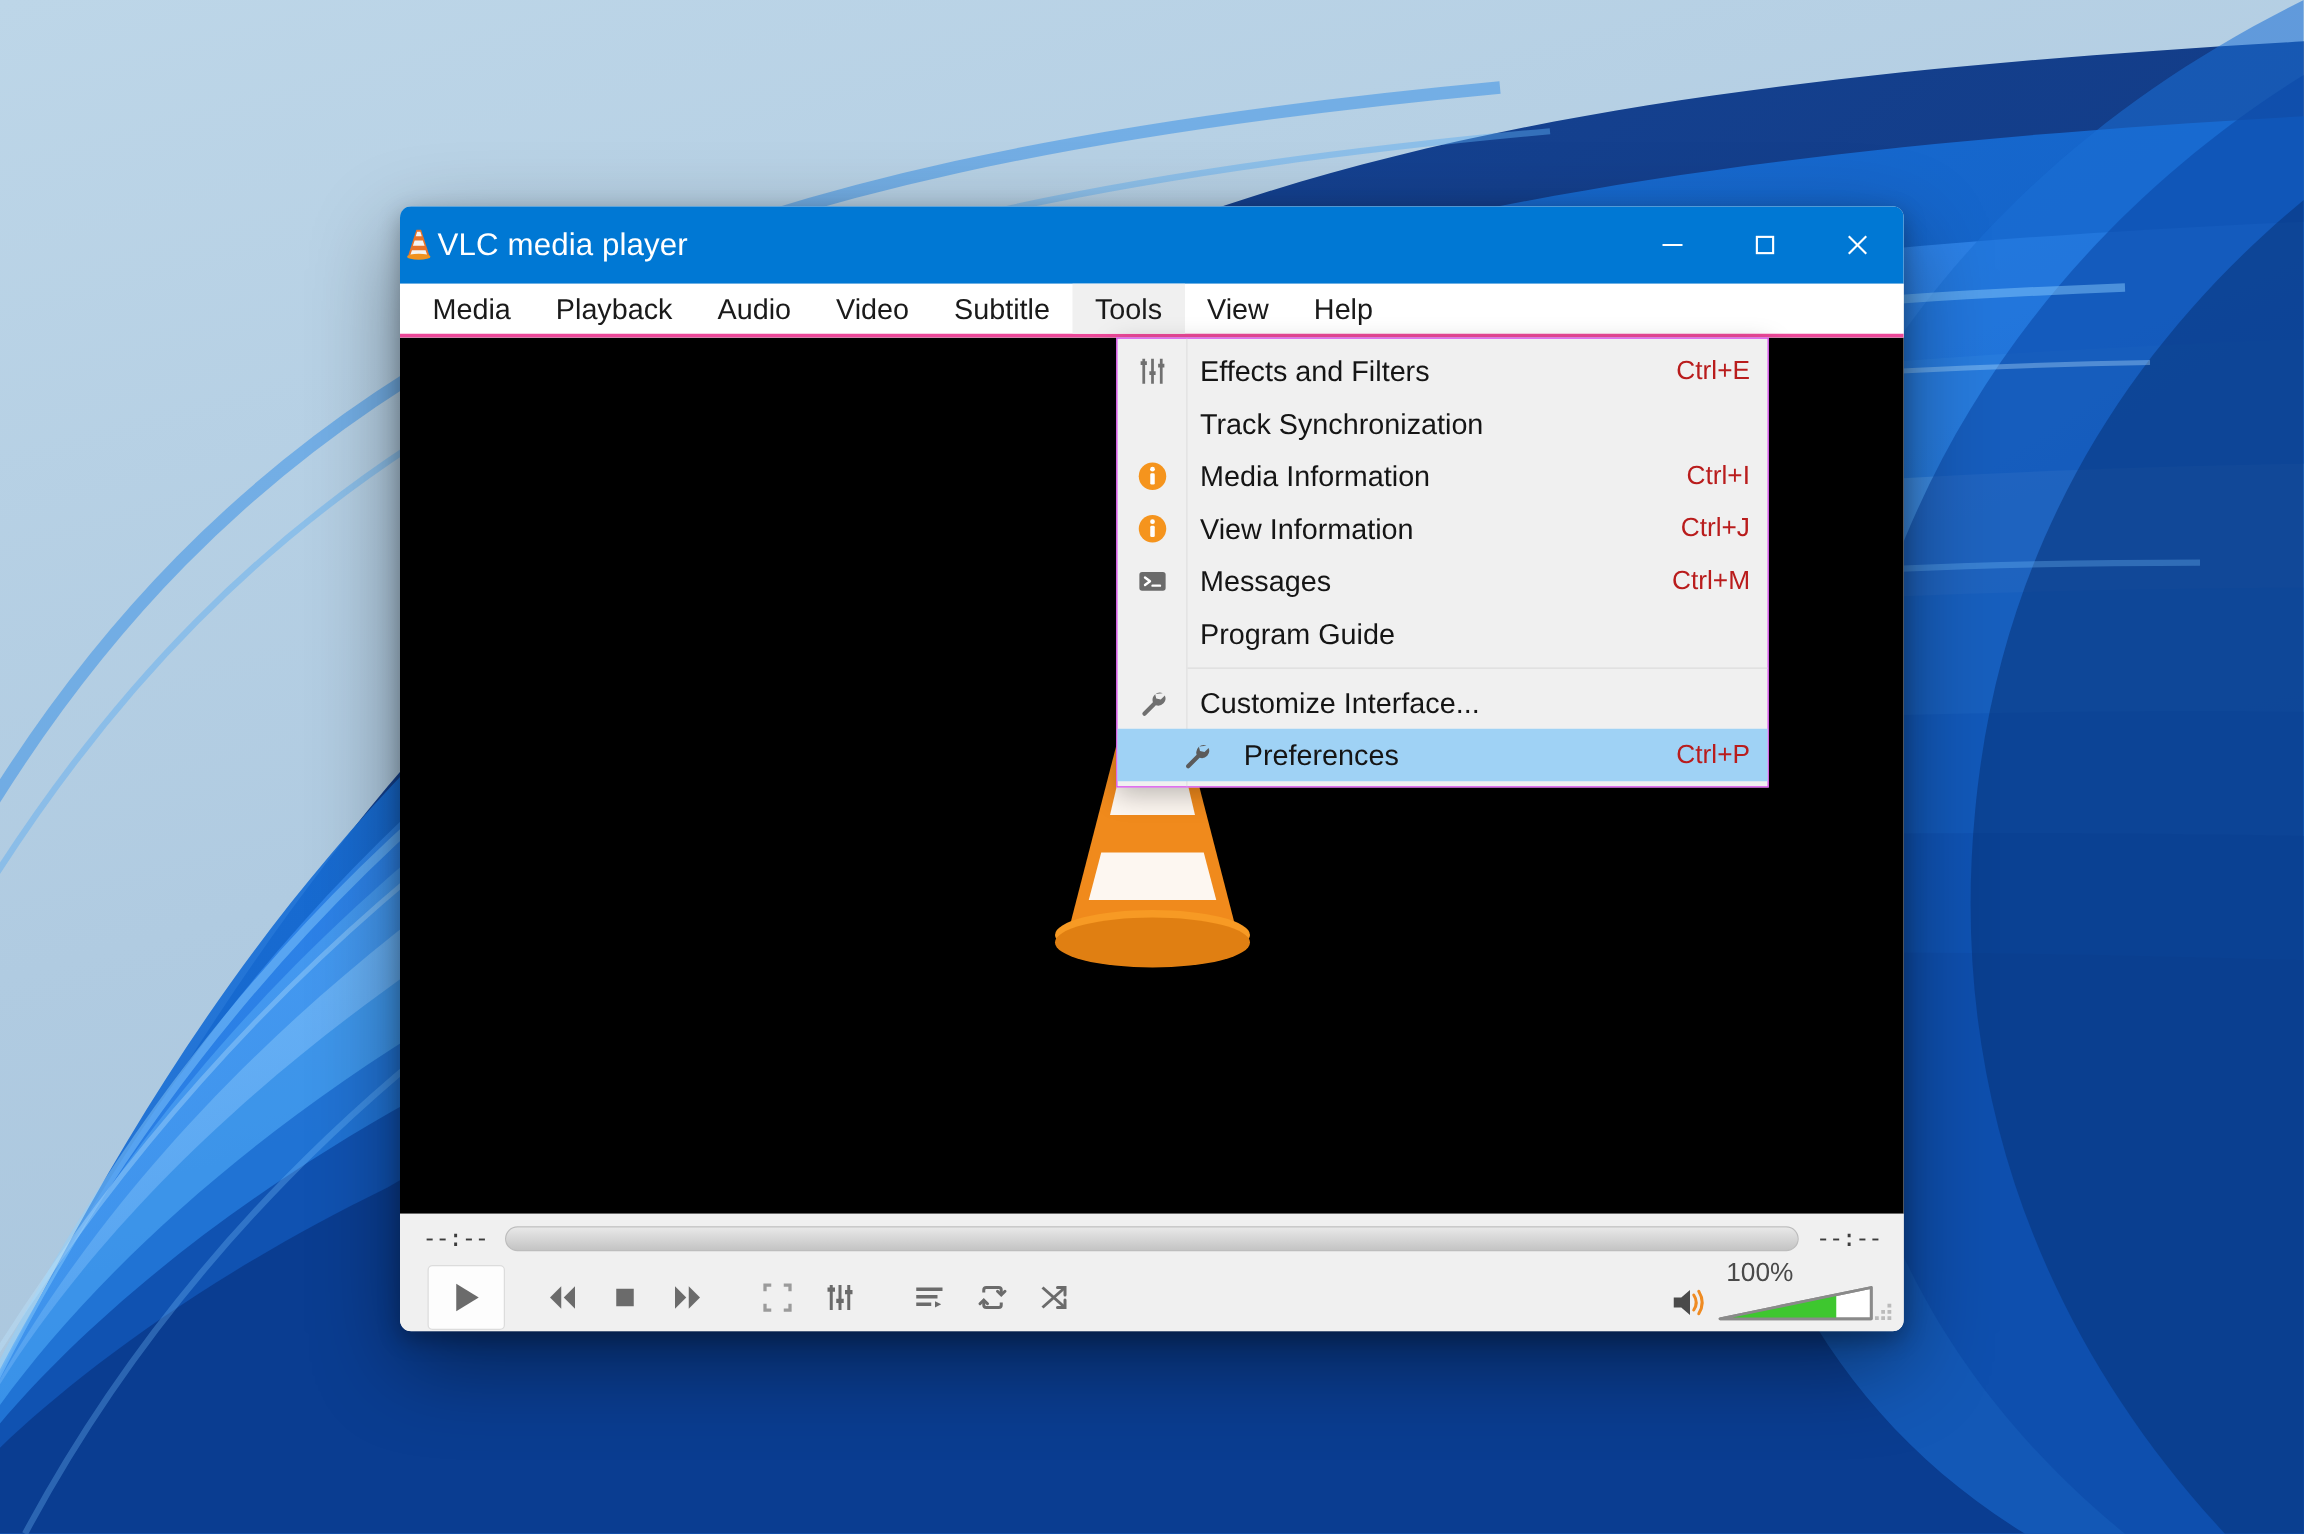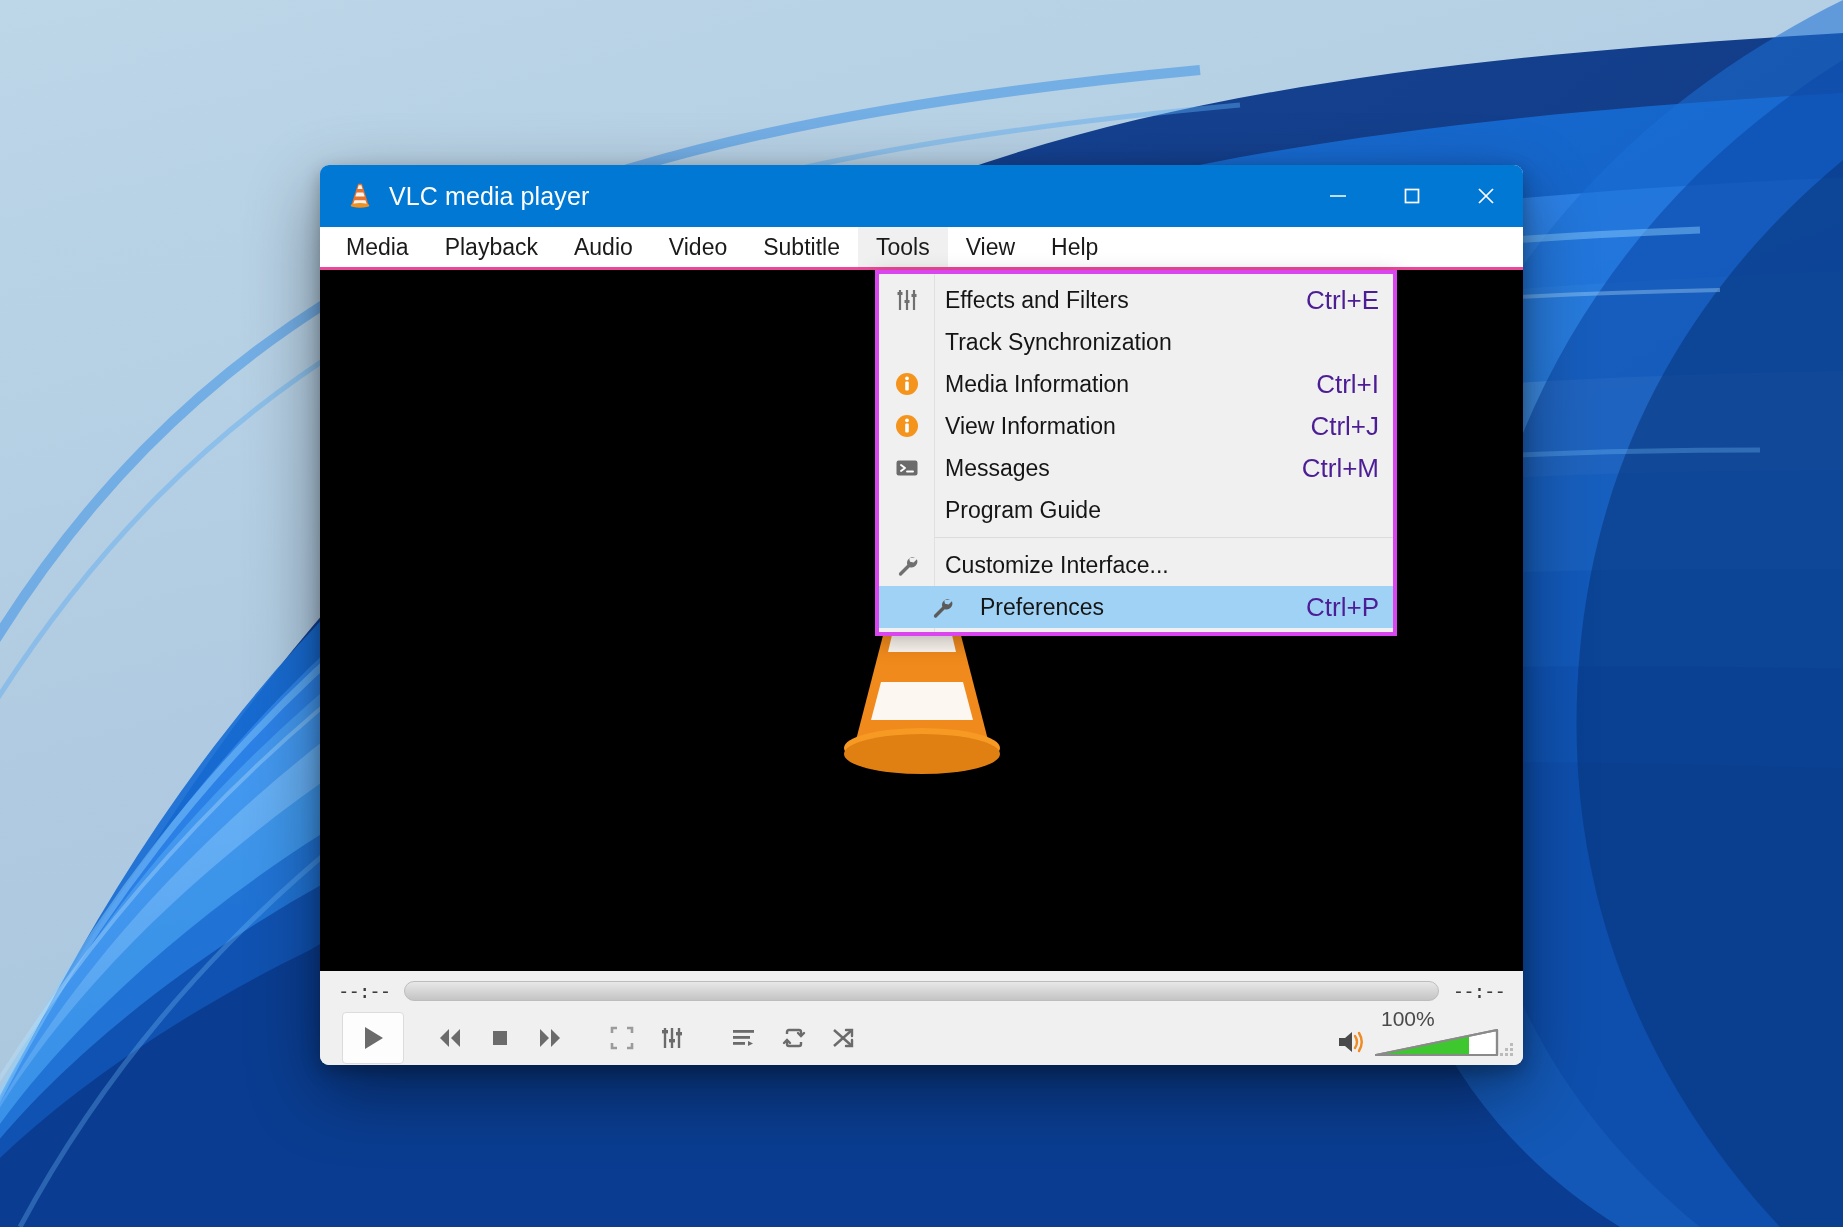--- a/index.html
+++ b/index.html
@@ -29,21 +29,21 @@
   }
 
   
   #titlebar {
     position: relative;
     height: 62px;
     background: #0078d4;
     display: flex;
     align-items: center;
   }
-  #title-left { display: flex; align-items: center; padding-left: 25px; gap: 14px; }
+  #title-left { display: flex; align-items: center; }
   .cone-mini { width: 30px; height: 30px; display: block; }
   #window-title {
     color: #ffffff;
     font-size: 25px;
     letter-spacing: 0.1px;
     white-space: nowrap;
   }
   #win-controls { position: absolute; right: 0; top: 0; height: 62px; display: flex; }
   .win-btn {
     width: 74px; height: 62px;
@@ -162,25 +162,25 @@
   #resize-grip {
     position: absolute;
     right: 7px; bottom: 6px;
     width: 18px; height: 18px;
     opacity: 0.45;
   }
 
   
   #tools-menu {
     position: absolute;
-    left: 875px;
+    left: 893px;
     top: 270px;
     width: 522px;
     background: #f0f0f0;
-    border: 4px solid #d946ef;
+    border: 1px solid #d946ef;
     box-shadow: 0 6px 20px rgba(0,0,0,0.26);
     z-index: 100;
     padding: 5px 0 4px 0;
   }
   #tools-menu::before {
     content: "";
     position: absolute;
     left: 55px; top: 0; bottom: 0;
     width: 1px;
     background: #e0e0e0;
@@ -200,22 +200,22 @@
     flex: 0 0 55px;
   }
   .mlabel {
     font-size: 23px;
     color: #151515;
     padding-left: 11px;
     white-space: nowrap;
     flex: 1;
   }
   .mkey {
-    font-size: 26px;
-    color: #4c1d95;
+    font-size: 21px;
+    color: #b91c1c;
     white-space: nowrap;
     padding-left: 20px;
   }
   .msep {
     height: 1px;
     background: #dcdcdc;
     margin: 6px 0 6px 56px;
   }
 </style>
 </head>

